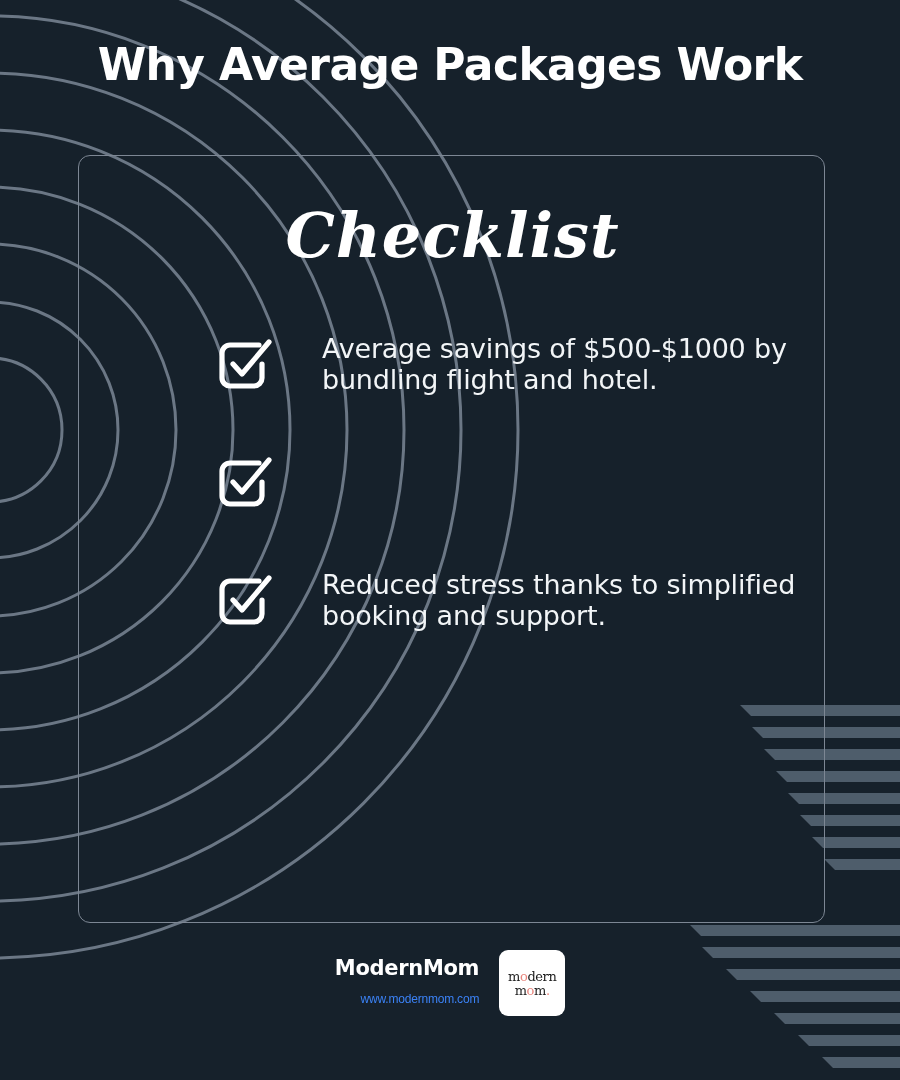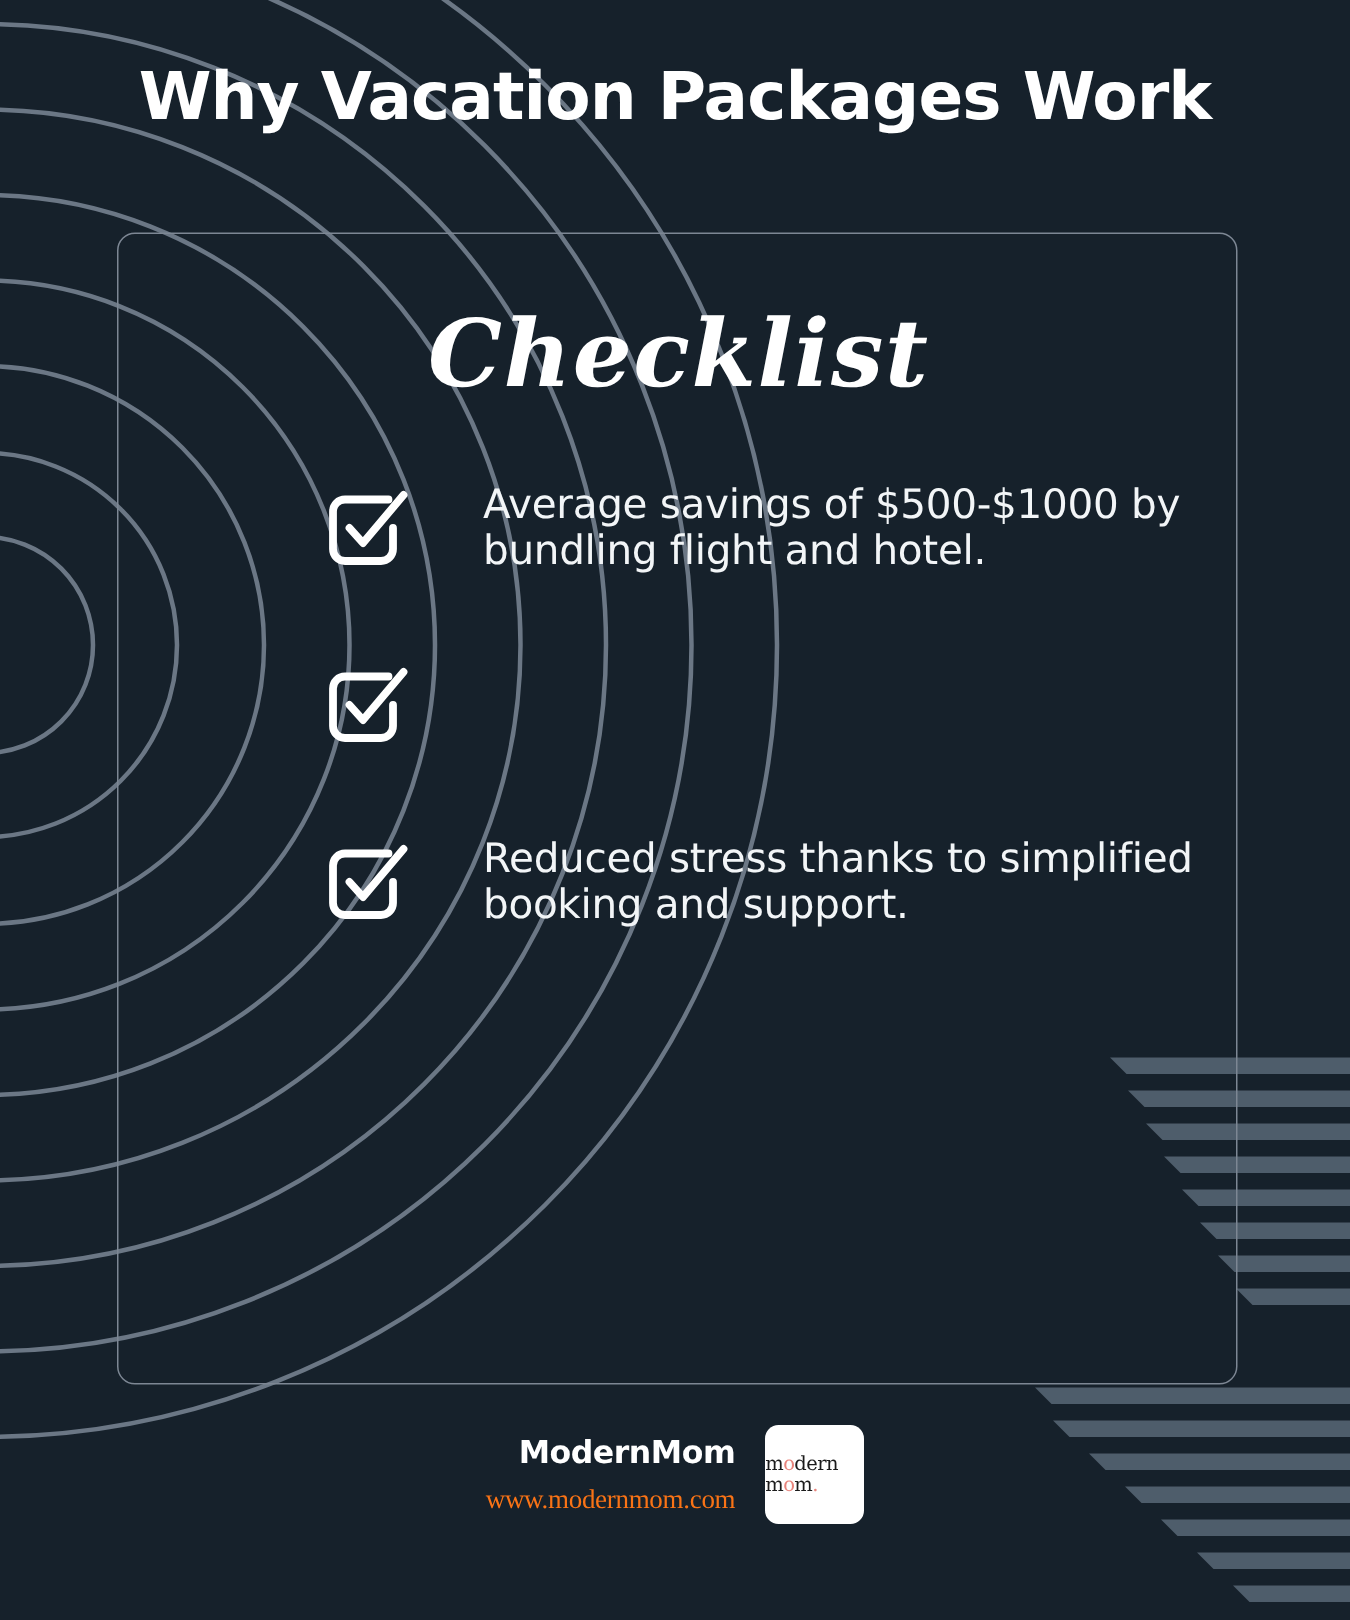--- a/index.html
+++ b/index.html
@@ -77,20 +77,21 @@
   .items {
     position: absolute;
     top: 163px;
     left: 135px;
     width: 600px;
   }
   .item {
     display: flex;
     align-items: flex-end;
     margin-bottom: 54px;
+    margin-top: 12px;
   }
   .item:last-child { margin-bottom: 0; }
 
   .check-icon {
     flex: 0 0 auto;
     width: 62px;
     height: 62px;
     margin-right: 46px;
     margin-top: 2px;
   }
@@ -124,36 +125,36 @@
     display: block;
     color: #ffffff;
     font-family: "DejaVu Sans", sans-serif;
     font-weight: 700;
     font-size: 21px;
     line-height: 26px;
     letter-spacing: -0.3px;
   }
   .brand-url {
     display: block;
-    color: #f97316;
-    font-family: Liberation Serif, serif;
-    font-size: 18px;
+    color: #3b82f6;
+    font-family: Liberation Sans, sans-serif;
+    font-size: 12px;
     line-height: 26px;
     margin-top: 5px;
     letter-spacing: -0.2px;
   }
 
   .logo-box {
     width: 66px;
     height: 66px;
     background: #ffffff;
     border-radius: 9px;
     display: flex;
     flex-direction: column;
-    align-items: flex-start;
+    align-items: center;
     justify-content: center;
     flex: 0 0 auto;
   }
   .logo-row {
     font-family: "DejaVu Serif", serif;
     font-size: 13px;
     line-height: 13px;
     color: #1b1b1b;
     letter-spacing: -0.4px;
     white-space: nowrap;
@@ -194,21 +195,21 @@
       <polygon points="726,969 900,969 900,980 737,980"></polygon>
       <polygon points="750,991 900,991 900,1002 761,1002"></polygon>
       <polygon points="774,1013 900,1013 900,1024 785,1024"></polygon>
       <polygon points="798,1035 900,1035 900,1046 809,1046"></polygon>
       <polygon points="822,1057 900,1057 900,1068 833,1068"></polygon>
     </g>
   </svg>
 </div>
 
 <div class="title">
-  <span class="title-line">Why Vacation Packages Work</span>
+  <span class="title-line">Why Average Packages Work</span>
 </div>
 
 <div class="card">
 
   <div class="checklist-heading">Checklist</div>
 
   <div class="items">
 
     <div class="item">
       <span class="check-icon">

